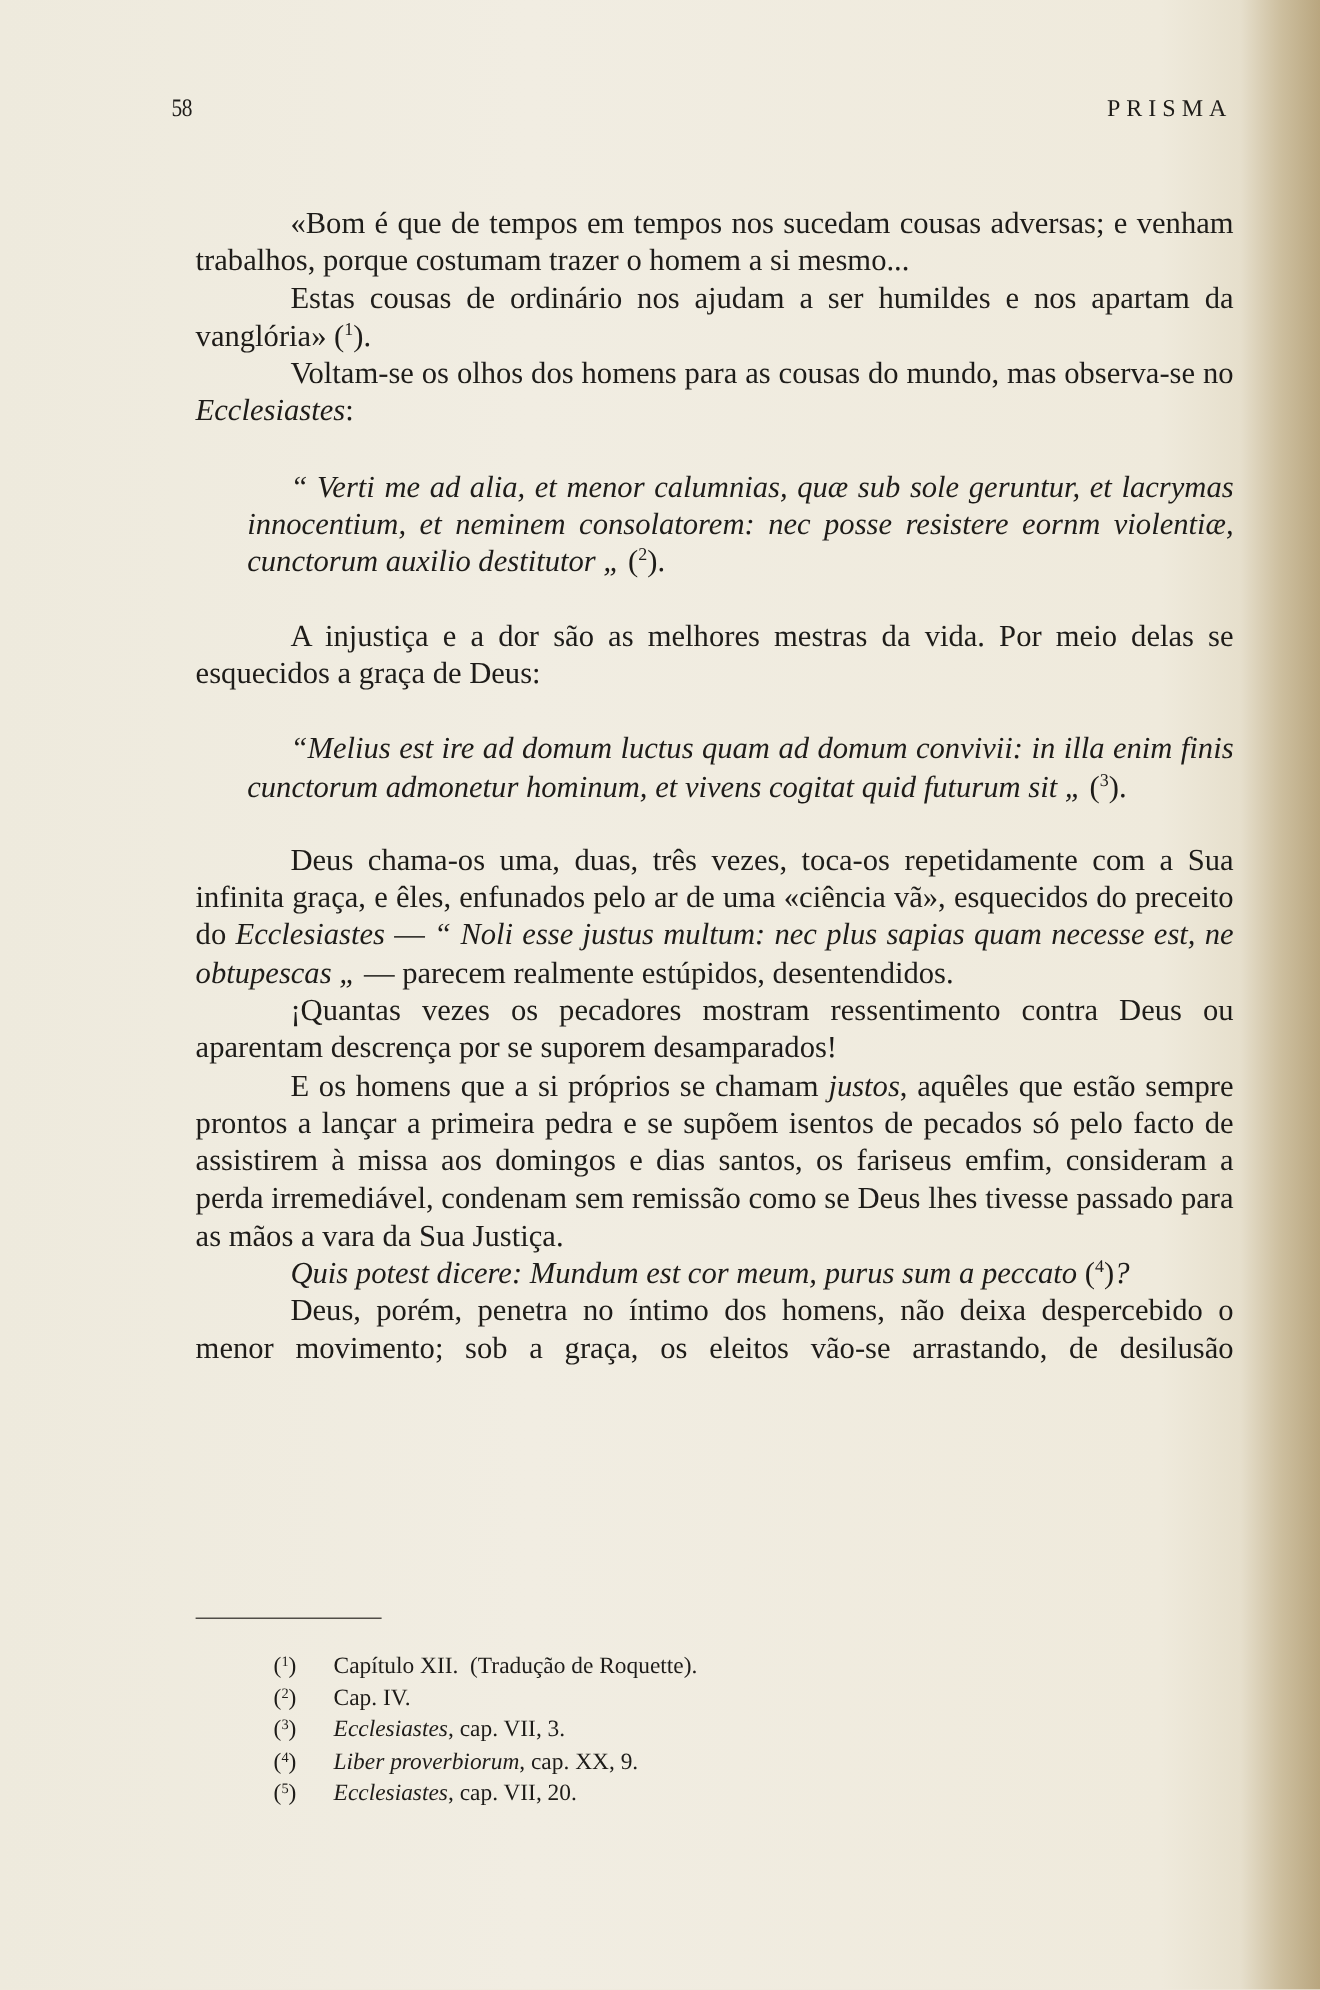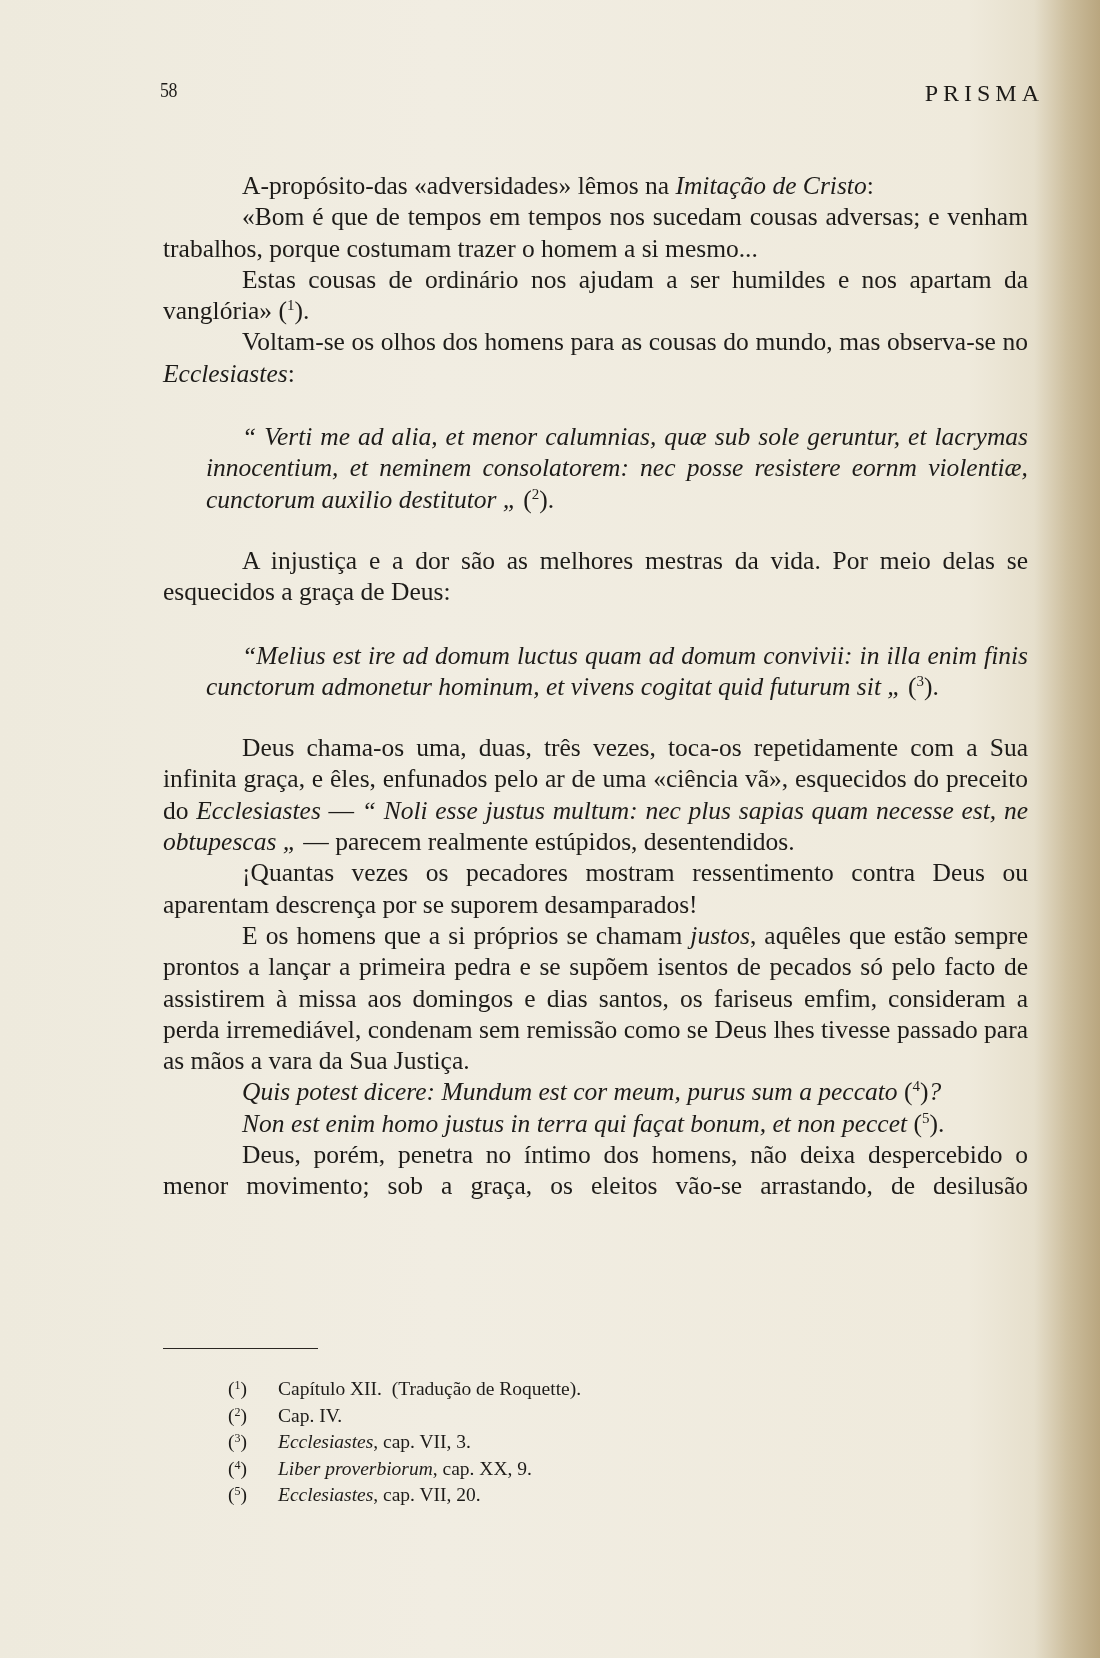--- a/index.html
+++ b/index.html
@@ -8,28 +8,28 @@
     background: #efeadd;
     font-family: "Liberation Serif", "DejaVu Serif", serif;
     color: #1e1c19;
     position: relative;
   }
   .page {
     position: absolute; left: 0; top: 0; width: 1100px; height: 1658px;
     background: linear-gradient(to right, #eeeadd 0%, #f1ede2 40%, #efeadc 88%, #e6dfcc 94%, #cdbf9f 97%, #b9a67f 100%);
   }
   .header {
-    position: absolute; top: 78px; left: 160px; width: 884px; height: 30px;
+    position: absolute; top: 78px; left: 143px; width: 884px; height: 30px;
   }
   .page-number {
     position: absolute; left: 0; top: 0; font-size: 21px; letter-spacing: -0.5px;
     transform: scaleX(0.85); transform-origin: left top;
   }
   .running-head {
-    position: absolute; right: 0; top: 2px; font-size: 24px; letter-spacing: 5px;
+    position: absolute; right: 0; top: 2px; font-size: 20px; letter-spacing: 5px;
   }
   .body-text {
     position: absolute; left: 163px; top: 170px; width: 865px;
     font-size: 25.5px; line-height: 31.3px;
   }
   .p { margin: 0; text-align: justify; text-align-last: left; }
   .ind { text-indent: 79px; }
   .quote {
     margin: 0; padding-left: 79px; font-style: italic; text-align: justify;
   }
@@ -53,21 +53,20 @@
 <body>
 
 <div class="page">
 
   <div class="header">
     <span class="page-number">58</span>
     <span class="running-head">PRISMA</span>
   </div>
 
   <div class="body-text">
-    <p class="p ind"><span>A-propósito-das «adversidades» lêmos na </span><i>Imitação de Cristo</i><span>:</span></p>
 
     <p class="p ind">«Bom é que de tempos em tempos nos sucedam cousas adversas; e venham trabalhos, porque costumam trazer o homem a si mesmo...</p>
 
 
     <p class="p ind"><span>Estas cousas de ordinário nos ajudam a ser humildes e nos apartam da vanglória» (</span><sup class="fn">1</sup><span>).</span></p>
 
     <p class="p ind"><span>Voltam-se os olhos dos homens para as cousas do mundo, mas observa-se no </span><i>Ecclesiastes</i><span>:</span></p>
 
     <div class="gap-lg"></div>
 
@@ -84,21 +83,20 @@
     <div class="gap-md"></div>
 
     <p class="p ind"><span>Deus chama-os uma, duas, três vezes, toca-os repetidamente com a Sua infinita graça, e êles, enfunados pelo ar de uma «ciência vã», esquecidos do preceito do </span><i>Ecclesiastes</i><span> — </span><i>“ Noli esse justus multum: nec plus sapias quam necesse est, ne obtupescas „</i><span> — parecem realmente estúpidos, desentendidos.</span></p>
 
     <p class="p ind">¡Quantas vezes os pecadores mostram ressentimento contra Deus ou aparentam descrença por se suporem desamparados!</p>
 
     <p class="p ind"><span>E os homens que a si próprios se chamam </span><i>justos</i><span>, aquêles que estão sempre prontos a lançar a primeira pedra e se supõem isentos de pecados só pelo facto de assistirem à missa aos domingos e dias santos, os fariseus emfim, consideram a perda irremediável, condenam sem remissão como se Deus lhes tivesse passado para as mãos a vara da Sua Justiça.</span></p>
 
     <p class="p ind"><i>Quis potest dicere: Mundum est cor meum, purus sum a peccato</i><span> (</span><sup class="fn">4</sup><span>)</span><i>?</i></p>
 
-    <p class="p ind"><i>Non est enim homo justus in terra qui façat bonum, et non peccet</i><span> (</span><sup class="fn">5</sup><span>).</span></p>
 
     <p class="p ind" style="text-align-last: justify;">Deus, porém, penetra no íntimo dos homens, não deixa despercebido o menor movimento; sob a graça, os eleitos vão-se arrastando, de desilusão</p>
   </div>
 
   <div class="rule"></div>
 
   <div class="footnotes">
     <div class="fn-row">
       <span class="fn-mark">(<sup>1</sup>)</span>
       <span><i></i><span style="white-space:pre">Capítulo XII.  (Tradução de Roquette).</span></span>

